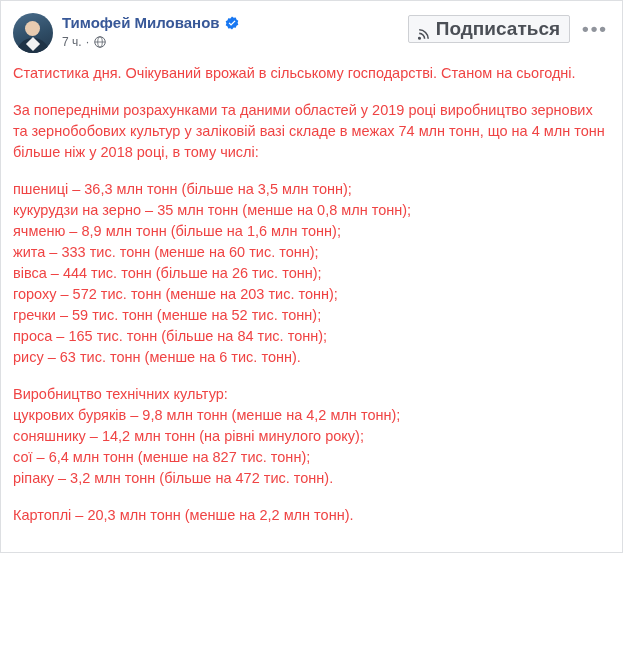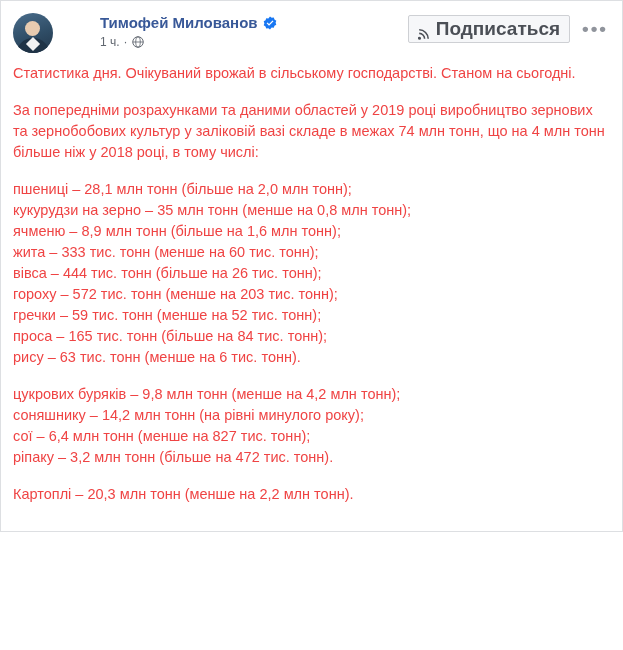--- a/index.html
+++ b/index.html
@@ -17,21 +17,20 @@
   .post {
     width: 623px;
     background: #ffffff;
     border: 1px solid #dddfe2;
     box-sizing: border-box;
   }
   .post-header {
     display: flex;
     align-items: flex-start;
     padding: 12px 12px 6px 12px;
-    gap: 38px;
   }
   .avatar {
     width: 40px;
     height: 40px;
     border-radius: 50%;
     background: linear-gradient(160deg, #4a6d8c 0%, #2f4d66 55%, #22364a 100%);
     position: relative;
     overflow: hidden;
     flex: 0 0 auto;
     margin-right: 9px;
@@ -174,21 +173,21 @@
       <div class="name-row">
         <span class="author-name">Тимофей Милованов</span>
         <span class="verified">
           <svg width="14" height="14" viewBox="0 0 16 16">
             <path fill="#1877f2" d="M8 0.6l1.9 1.5 2.4-.3.8 2.3 2.1 1.2-.8 2.3.8 2.3-2.1 1.2-.8 2.3-2.4-.3L8 15.4l-1.9-1.5-2.4.3-.8-2.3L.8 10.7l.8-2.3L.8 6.1l2.1-1.2.8-2.3 2.4.3z"></path>
             <path fill="#ffffff" d="M6.9 11.2L4.1 8.4l1.1-1.1 1.7 1.7 4-4 1.1 1.1z"></path>
           </svg>
         </span>
       </div>
       <div class="meta-row">
-        <span>1 ч.</span>
+        <span>7 ч.</span>
         <span class="meta-sep">·</span>
         <span class="globe">
           <svg width="12" height="12" viewBox="0 0 16 16">
             <circle cx="8" cy="8" r="7" fill="none" stroke="#616770" stroke-width="1.3"></circle>
             <ellipse cx="8" cy="8" rx="3" ry="7" fill="none" stroke="#616770" stroke-width="1.1"></ellipse>
             <line x1="1" y1="8" x2="15" y2="8" stroke="#616770" stroke-width="1.1"></line>
           </svg>
         </span>
       </div>
     </div>
@@ -209,32 +208,33 @@
 
   </div>
 
   <div class="post-body">
 
     <p class="para">Статистика дня. Очікуваний врожай в сільському господарстві. Станом на сьогодні.</p>
 
     <p class="para">За попередніми розрахунками та даними областей у 2019 році виробництво зернових та зернобобових культур у заліковій вазі складе в межах 74 млн тонн, що на 4 млн тонн більше ніж у 2018 році, в тому числі:</p>
 
     <div class="lines">
-      <p class="line">пшениці – 28,1 млн тонн (більше на 2,0 млн тонн);</p>
+      <p class="line">пшениці – 36,3 млн тонн (більше на 3,5 млн тонн);</p>
       <p class="line">кукурудзи на зерно – 35 млн тонн (менше на 0,8 млн тонн);</p>
       <p class="line">ячменю – 8,9 млн тонн (більше на 1,6 млн тонн);</p>
       <p class="line">жита – 333 тис. тонн (менше на 60 тис. тонн);</p>
       <p class="line">вівса – 444 тис. тонн (більше на 26 тис. тонн);</p>
       <p class="line">гороху – 572 тис. тонн (менше на 203 тис. тонн);</p>
       <p class="line">гречки – 59 тис. тонн (менше на 52 тис. тонн);</p>
       <p class="line">проса – 165 тис. тонн (більше на 84 тис. тонн);</p>
       <p class="line">рису – 63 тис. тонн (менше на 6 тис. тонн).</p>
     </div>
 
     <div class="lines">
+      <p class="line">Виробництво технічних культур:</p>
       <p class="line">цукрових буряків – 9,8 млн тонн (менше на 4,2 млн тонн);</p>
       <p class="line">соняшнику – 14,2 млн тонн (на рівні минулого року);</p>
       <p class="line">сої – 6,4 млн тонн (менше на 827 тис. тонн);</p>
       <p class="line">ріпаку – 3,2 млн тонн (більше на 472 тис. тонн).</p>
     </div>
 
     <div class="lines">
       <p class="line">Картоплі – 20,3 млн тонн (менше на 2,2 млн тонн).</p>
     </div>
 

